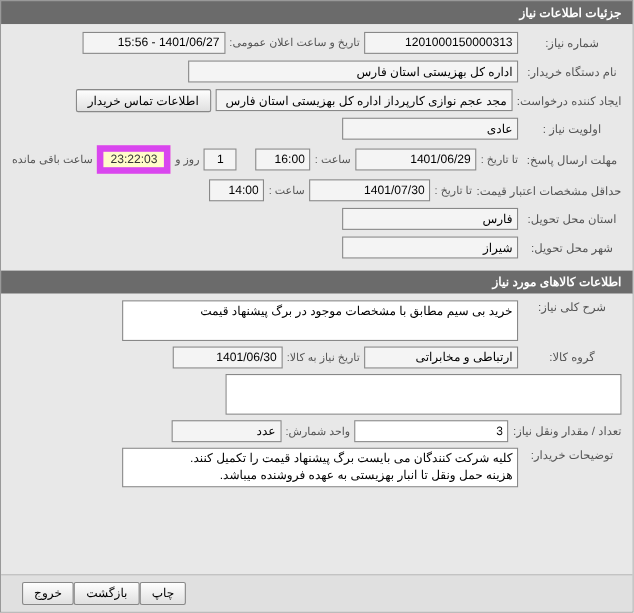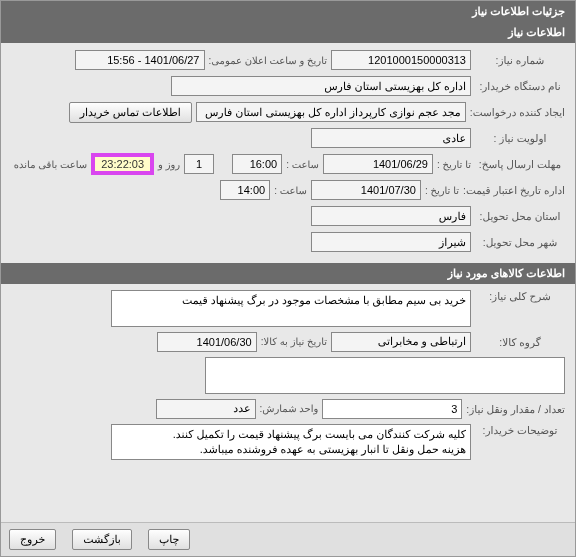--- a/index.html
+++ b/index.html
@@ -70,43 +70,42 @@
   background: linear-gradient(#fefefe, #e0e0e0);
   border: 1px solid #888;
   border-radius: 2px;
   padding: 3px 10px;
   font-size: 11px;
   cursor: pointer;
   font-family: Tahoma, sans-serif;
 }
 .yellow-box {
   background: #fffcc9;
-  border: 4px solid #d946ef;
+  border: 6px solid #d946ef;
   padding: 1px 6px;
   font-size: 11px;
 }
 .bottom-bar {
   display: flex;
   justify-content: flex-start;
-  gap: 16px;
-  padding: 6px 8px;
+  gap: 0;
+  padding: 6px 19px;
   background: #e0e0e0;
   border-top: 1px solid #bbb;
   direction: ltr;
 }
 .flex-grow { flex-grow: 1; }
 .ro { background: #f4f4f4; }
 </style>
 </head>
 <body>
 
 <div class="window">
   <div class="section-header">جزئیات اطلاعات نیاز</div>
 
-  <div class="section-header">اطلاعات نیاز</div>
   <div class="form-area">
 
     <div class="row">
       <span class="label">شماره نیاز:</span>
       <input class="text-input ro" style="width: 140px;" readonly="" value="1201000150000313">
       <span class="label-sm">تاریخ و ساعت اعلان عمومی:</span>
       <input class="text-input ro" style="width: 130px;" readonly="" value="1401/06/27 - 15:56">
     </div>
 
     <div class="row">
@@ -132,21 +131,21 @@
       <span class="label-sm">ساعت :</span>
       <input class="text-input ro" style="width: 50px;" readonly="" value="16:00">
       <span style="width:10px"></span>
       <input class="text-input ro" style="width: 30px; text-align: center;" readonly="" value="1">
       <span class="label-sm">روز و</span>
       <span class="yellow-box">23:22:03</span>
       <span class="label-sm">ساعت باقی مانده</span>
     </div>
 
     <div class="row">
-      <span class="label" style="min-width:90px">اداره تاریخ اعتبار قیمت:</span>
+      <span class="label" style="min-width:90px">حداقل مشخصات اعتبار قیمت:</span>
       <span class="label-sm">تا تاریخ :</span>
       <input class="text-input ro" style="width: 110px;" readonly="" value="1401/07/30">
       <span class="label-sm">ساعت :</span>
       <input class="text-input ro" style="width: 50px;" readonly="" value="14:00">
     </div>
 
     <div class="row">
       <span class="label">استان محل تحویل:</span>
       <input class="text-input ro" style="width: 160px;" readonly="" value="فارس">
     </div>

